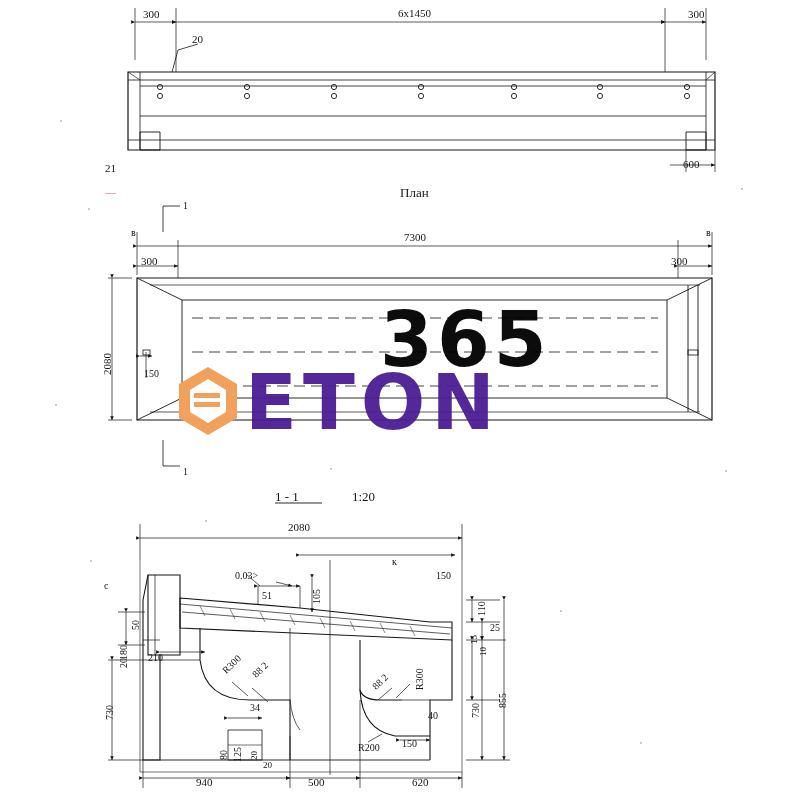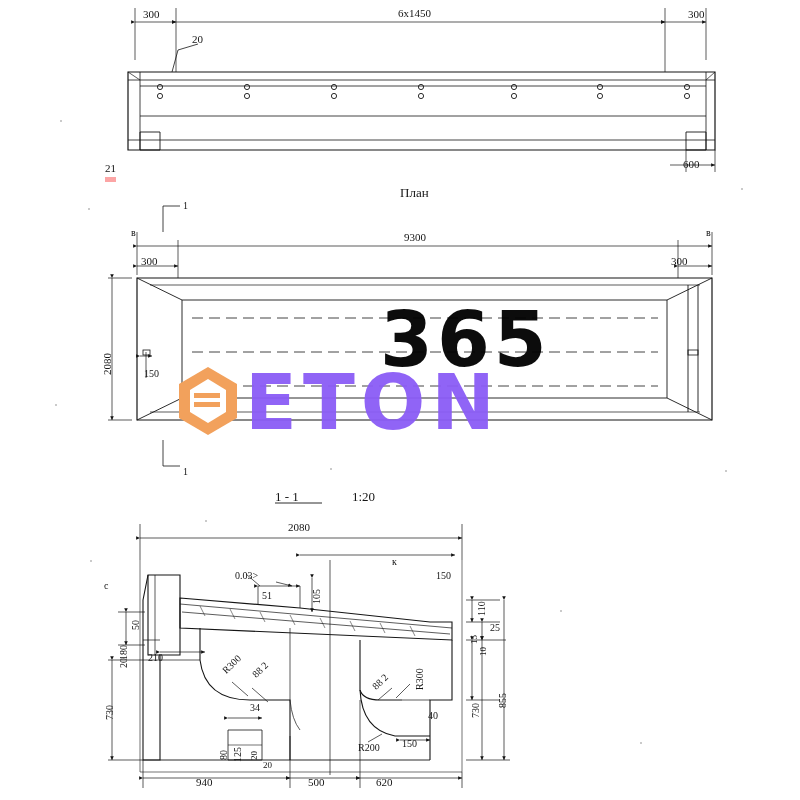--- a/index.html
+++ b/index.html
@@ -6,27 +6,27 @@
   body{width:800px;height:800px;position:relative;overflow:hidden;
        font-family:"Liberation Serif", serif; color:#111;}
   .sheet{position:absolute;inset:0;}
   svg.draw{position:absolute;left:0;top:0;width:800px;height:800px;}
   .lbl{position:absolute;font-family:"Liberation Serif", serif;font-size:11px;color:#151515;white-space:nowrap;}
   .lbl.sm{font-size:10px;}
   .lbl.xs{font-size:9px;}
   .lbl.big{font-size:13px;}
   .rot90{transform:rotate(-90deg);transform-origin:left top;}
   .rot45{transform:rotate(-45deg);transform-origin:left top;}
-  .underline{border-bottom:5px solid #fca5a5;padding-bottom:3px;}
+  .underline{border-bottom:1px solid #fca5a5;padding-bottom:19px;}
   
   .wm{position:absolute;left:170px;top:295px;width:480px;height:160px;pointer-events:none;}
   .wm .wm365{position:absolute;left:210px;top:0px;font-family:"DejaVu Sans", sans-serif;font-weight:bold;
        font-size:76px;color:#000000;letter-spacing:4px;opacity:.95;}
   .wm .wmeton{position:absolute;left:75px;top:63px;font-family:"DejaVu Sans", sans-serif;font-weight:bold;
-       font-size:76px;color:#8b5cf6;letter-spacing:6px;opacity:.95;}
+       font-size:76px;color:#4c1d95;letter-spacing:6px;opacity:.95;}
   .wm .wmhex{position:absolute;left:5px;top:70px;width:66px;height:72px;}
   .speck{position:absolute;width:2px;height:2px;background:#b9b9b9;border-radius:50%;}
 </style>
 </head>
 <body>
 
 <div class="sheet">
 
   <svg class="draw" viewBox="0 0 800 800" xmlns="http://www.w3.org/2000/svg">
     <defs>
@@ -256,21 +256,21 @@
   <div class="lbl" style="left:688px;top:8px;">300</div>
   <div class="lbl" style="left:192px;top:33px;">20</div>
   <div class="lbl" style="left:683px;top:158px;">600</div>
   <div class="lbl underline" style="left:105px;top:162px;">21</div>
 
   <div class="lbl big" style="left:400px;top:185px;">План</div>
   <div class="lbl sm" style="left:183px;top:200px;">1</div>
   <div class="lbl sm" style="left:183px;top:466px;">1</div>
   <div class="lbl sm" style="left:131px;top:227px;">в</div>
   <div class="lbl sm" style="left:706px;top:227px;">в</div>
-  <div class="lbl" style="left:404px;top:231px;">9300</div>
+  <div class="lbl" style="left:404px;top:231px;">7300</div>
   <div class="lbl" style="left:141px;top:255px;">300</div>
   <div class="lbl" style="left:671px;top:255px;">300</div>
   <div class="lbl rot90" style="left:101px;top:375px;">2080</div>
   <div class="lbl sm" style="left:144px;top:368px;">150</div>
 
   <div class="lbl big" style="left:275px;top:489px;">1 - 1</div>
   <div class="lbl big" style="left:352px;top:489px;">1:20</div>
 
   <div class="lbl" style="left:288px;top:521px;">2080</div>
   <div class="lbl sm" style="left:392px;top:556px;">к</div>
@@ -292,21 +292,21 @@
   <div class="lbl sm rot90" style="left:497px;top:708px;">855</div>
   <div class="lbl sm" style="left:250px;top:702px;">34</div>
   <div class="lbl sm rot90" style="left:218px;top:760px;">80</div>
   <div class="lbl sm rot90" style="left:232px;top:762px;">125</div>
   <div class="lbl xs rot90" style="left:249px;top:760px;">20</div>
   <div class="lbl xs" style="left:263px;top:760px;">20</div>
   <div class="lbl sm" style="left:428px;top:710px;">40</div>
   <div class="lbl sm" style="left:402px;top:738px;">150</div>
   <div class="lbl" style="left:196px;top:776px;">940</div>
   <div class="lbl" style="left:308px;top:776px;">500</div>
-  <div class="lbl" style="left:376px;top:776px;text-align:right;">620</div>
+  <div class="lbl" style="left:412px;top:776px;text-align:right;">620</div>
 
   <div class="lbl sm rot45" style="left:220px;top:668px;">R300</div>
   <div class="lbl sm rot45" style="left:250px;top:672px;">88 2</div>
   <div class="lbl sm rot45" style="left:370px;top:684px;">88 2</div>
   <div class="lbl sm rot90" style="left:414px;top:690px;">R300</div>
   <div class="lbl sm" style="left:358px;top:742px;">R200</div>
 
   <div class="wm">
     <div class="wm365">365</div>
     <svg class="wmhex" viewBox="0 0 66 72">

